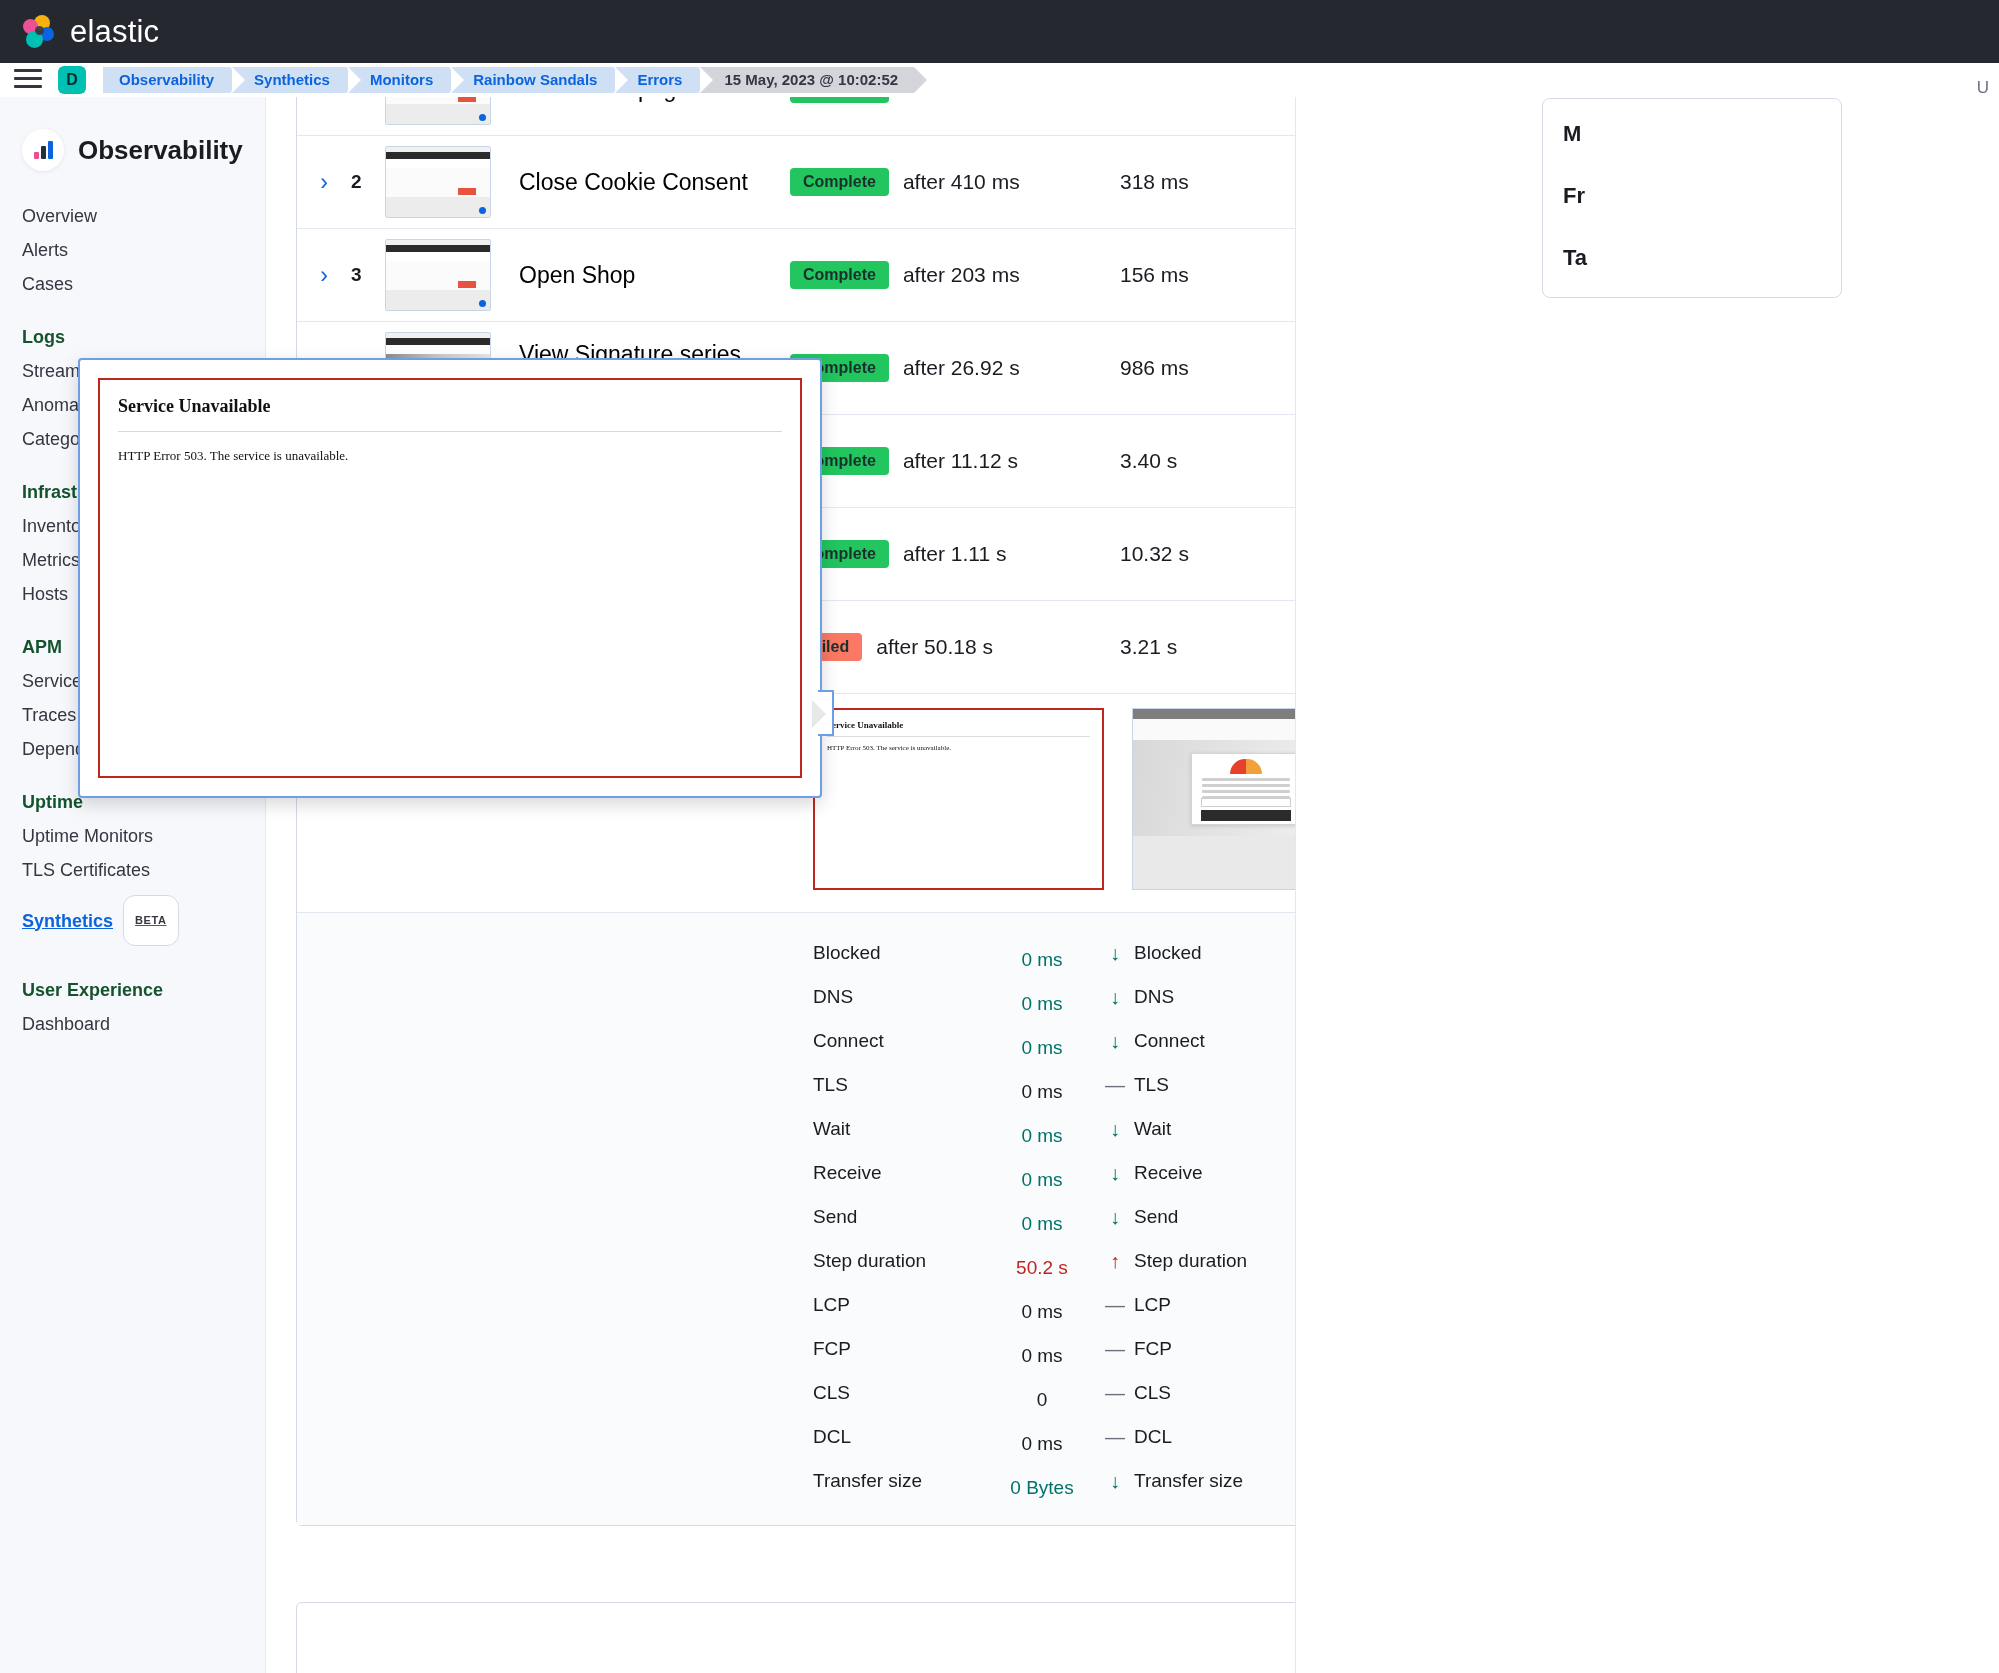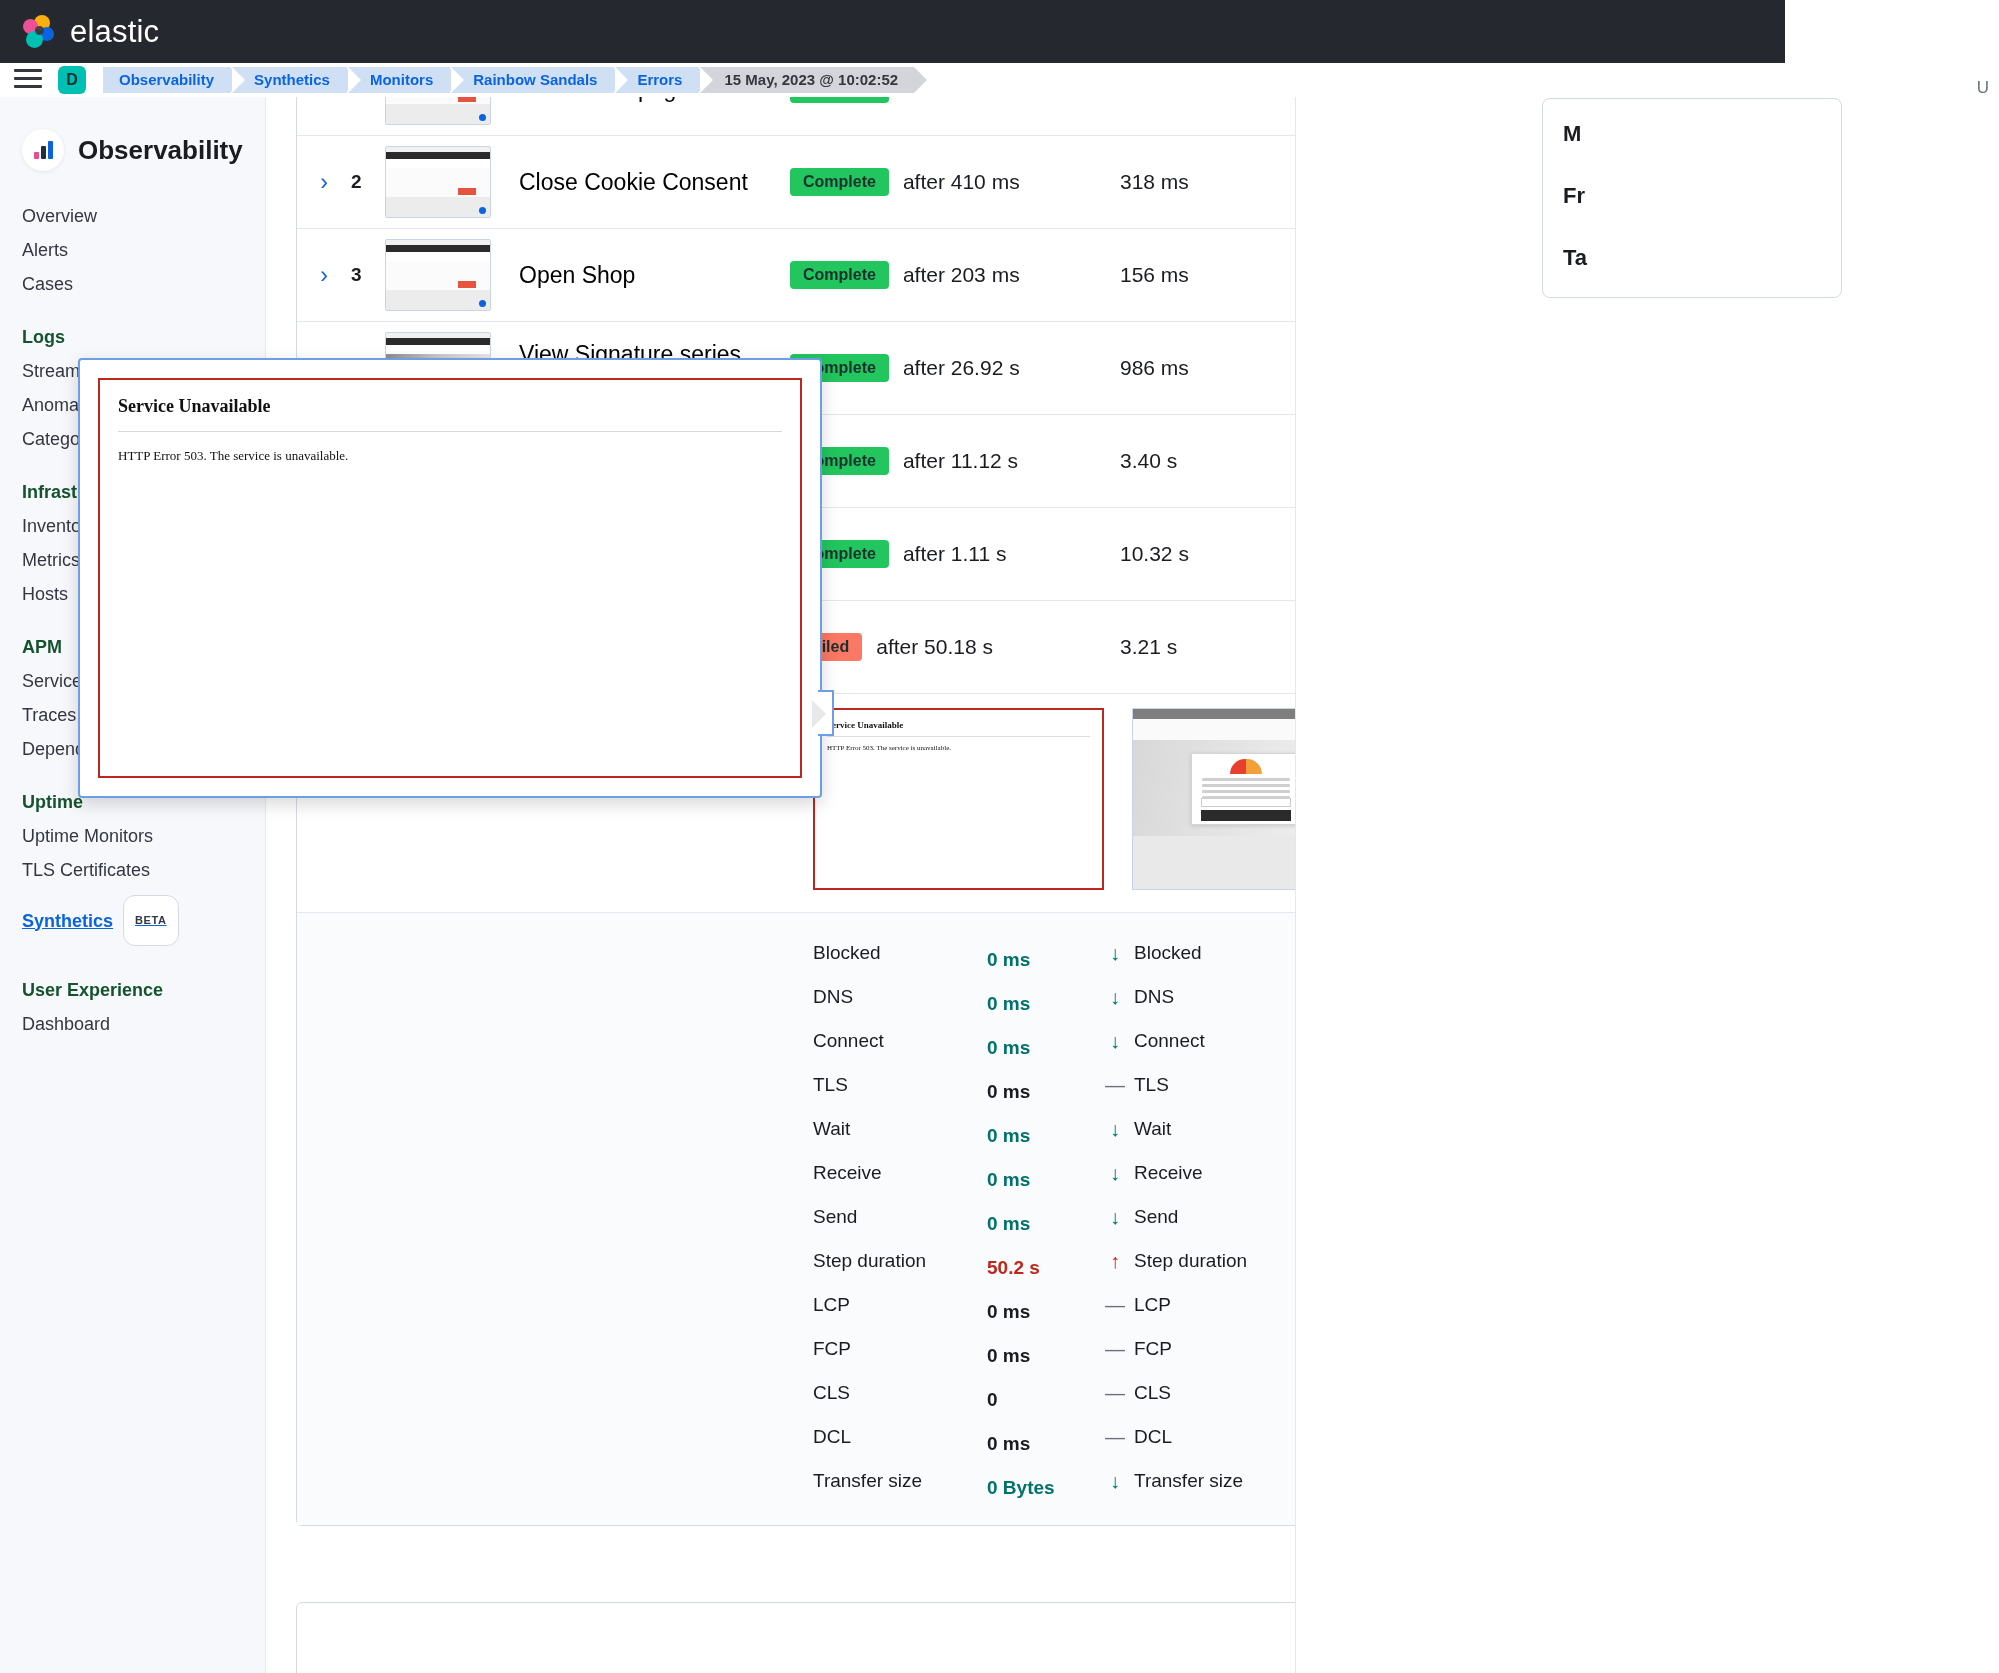--- a/index.html
+++ b/index.html
@@ -6,21 +6,21 @@
   html, body {
     width: 1999px; height: 1673px;
     font-family: "Liberation Sans", sans-serif;
     background: #ffffff;
     overflow: hidden;
   }
 
   
   .topbar {
     position: absolute; top: 0; left: 0;
-    width: 1785px; height: 63px;
+    width: 1999px; height: 63px;
     background: #25282f;
     display: flex; align-items: center;
   }
   .brand { display: flex; align-items: center; gap: 14px; margin-left: 22px; }
   .elastic-logo { width: 34px; height: 34px; position: relative; }
   .elastic-logo i { position: absolute; border-radius: 50%; display:block; }
   .b1 { width: 16px; height: 16px; background: #f9b110; left: 12px; top: 0px; }
   .b2 { width: 15px; height: 15px; background: #ee5098; left: 1px; top: 4px; }
   .b3 { width: 14px; height: 14px; background: #0b64dd; left: 18px; top: 12px; }
   .b4 { width: 17px; height: 17px; background: #00bfb3; left: 4px; top: 16px; }
@@ -219,21 +219,21 @@
   
   .metrics {
     display: flex; padding: 18px 0 22px 516px; background: #fafbfd;
   }
   .metric-col { width: 320px; }
   .metric-col.second { margin-left: 1px; }
   .metric-row {
     display: flex; align-items: center; height: 44px; font-size: 19px; color: #1a1c21;
   }
   .m-label { flex: 1; }
-  .m-value { font-weight: 700; text-align: left; width: 110px; margin-top: 13px; }
+  .m-value { font-weight: 400; text-align: center; width: 110px; margin-top: 13px; }
   .m-arrow { width: 36px; text-align: center; font-size: 20px; }
   .green { color: #00726b; }
   .red   { color: #bd271e; }
   .dark  { color: #1a1c21; }
   .grey  { color: #6a717d; }
 
   .panel-bottom {
     position: absolute; left: 30px; top: 1505px;
     width: 1245px; height: 120px;
     border: 1px solid #d3dae6; border-radius: 6px; background: #fff;

